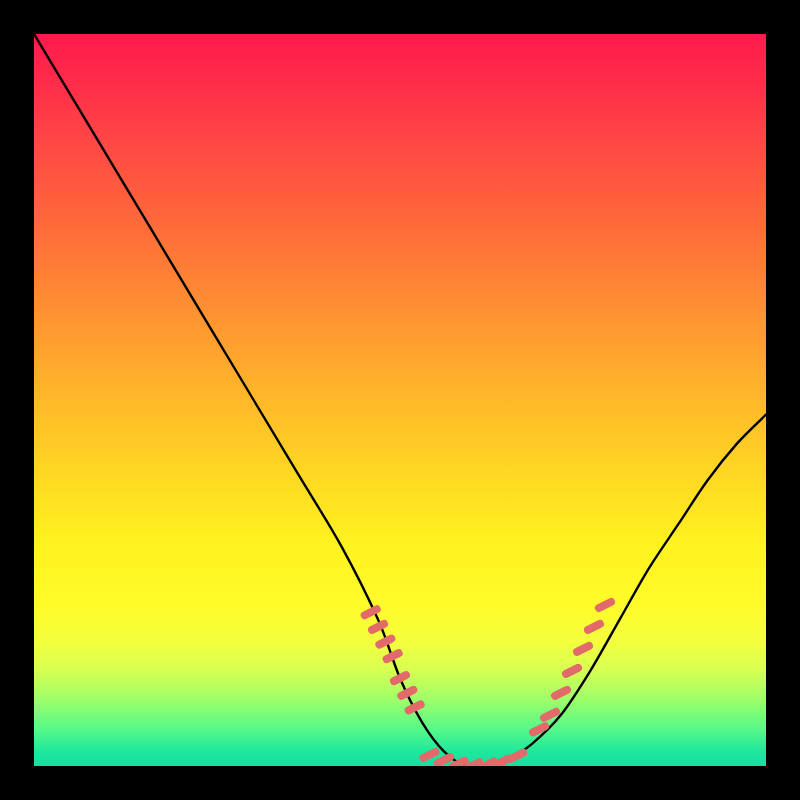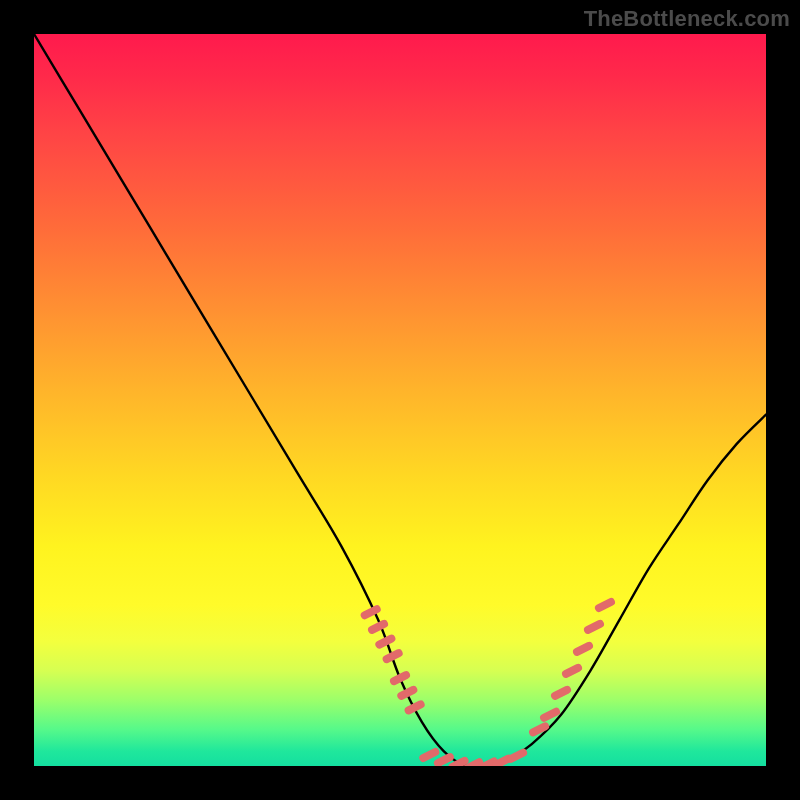--- a/index.html
+++ b/index.html
@@ -60,21 +60,20 @@
   }
   svg.curve {
     position: absolute;
     inset: 0;
   }
 </style>
 </head>
 <body>
 
 <div class="frame">
-  <div class="watermark">TheBottleneck.com</div>
 
   <div class="plot">
     <div class="gradient"></div>
 
     <svg class="curve" viewBox="0 0 732 732" preserveAspectRatio="none">
       <path id="curve-path" fill="none" stroke="#000" stroke-width="2.4" stroke-linecap="round" d="M 0 0 C 7.32 12.199999999999989, 29.28 48.79999999999994, 43.92 73.19999999999993 C 58.56 97.59999999999992, 73.2 121.99999999999996, 87.84 146.39999999999998 C 102.48 170.79999999999998, 117.11999999999999 195.20000000000002, 131.76 219.60000000000002 C 146.39999999999998 244.00000000000003, 161.04000000000002 268.40000000000003, 175.68 292.8 C 190.32 317.2, 204.96 341.6, 219.6 366 C 234.23999999999998 390.4, 248.88 414.8, 263.52 439.2 C 278.15999999999997 463.59999999999997, 294.02 488, 307.44 512.4 C 320.86 536.8, 334.28 563.64, 344.03999999999996 585.6 C 353.79999999999995 607.5600000000001, 358.68 627.0799999999999, 366 644.16 C 373.32 661.24, 380.64000000000004 675.88, 387.96000000000004 688.08 C 395.28000000000003 700.2800000000001, 402.6 710.04, 409.92 717.36 C 417.24 724.6800000000001, 424.56 729.56, 431.88 732 C 439.2 734.44, 446.52 733.22, 453.84 732 C 461.15999999999997 730.78, 468.48 728.3399999999999, 475.8 724.68 C 483.12 721.02, 489.22 717.3599999999999, 497.76000000000005 710.04 C 506.30000000000007 702.72, 517.28 692.96, 527.04 680.76 C 536.8 668.56, 546.5600000000001 652.7, 556.32 636.84 C 566.08 620.98, 575.84 602.6800000000001, 585.6 585.6 C 595.36 568.52, 605.12 550.22, 614.88 534.36 C 624.64 518.5, 634.4 505.08, 644.16 490.44 C 653.92 475.8, 663.6800000000001 459.94, 673.44 446.52 C 683.2 433.09999999999997, 692.96 420.90000000000003, 702.72 409.92 C 712.48 398.94, 727.12 385.52, 732 380.64"></path>
       <g id="dashes" stroke="#e26a6a" stroke-width="8" stroke-linecap="round">
           <line x1="330.72" y1="581.28" x2="342.72" y2="575.28"></line>
           <line x1="338.03999999999996" y1="595.92" x2="350.03999999999996" y2="589.92"></line>
           <line x1="345.36" y1="610.56" x2="357.36" y2="604.56"></line>

